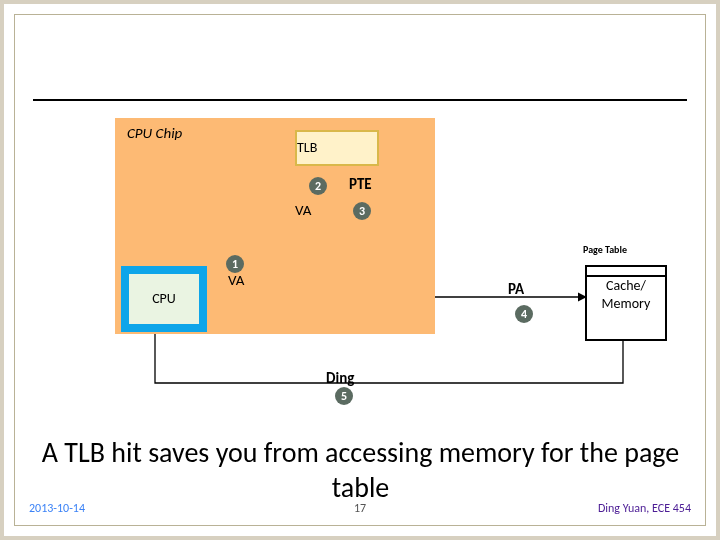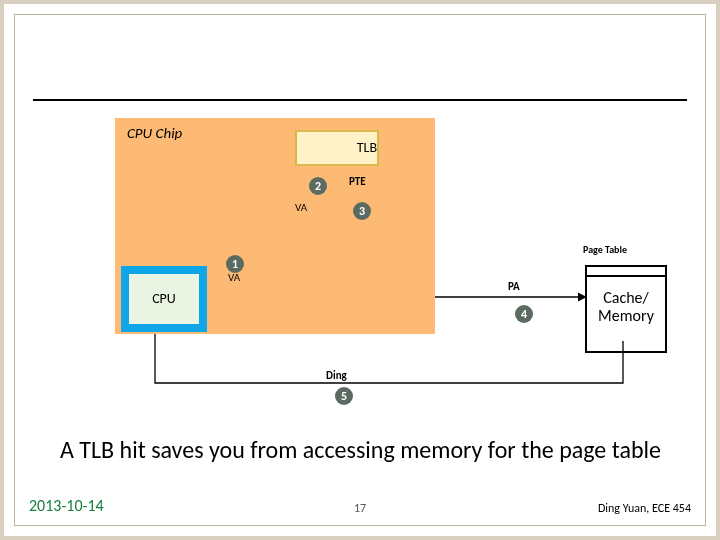--- a/index.html
+++ b/index.html
@@ -17,44 +17,44 @@
     background:#fdba74}
   .chip-label{position:absolute;top:6px;left:12px;font-style:italic;
     font-size:15px}
   .cpu-box{position:absolute;top:148px;left:6px;width:70px;height:50px;
     background:#eaf4e2;border:8px solid #0ea5e9;text-align:center;
     line-height:50px;font-size:14px}
   .mmu-box{position:absolute;top:144px;left:180px;width:80px;height:72px;
     background:#eaf4e2;border:2px solid #8cbf63;text-align:center;
     line-height:72px;font-size:14px}
   .tlb-box{position:absolute;top:12px;left:180px;width:80px;height:32px;
-    background:#fff2c9;border:2px solid #d9b84a;text-align:right;
+    background:#fff2c9;border:2px solid #d9b84a;text-align:left;
     line-height:32px;font-size:14px}
 
   .cache-box{position:absolute;top:260px;left:570px;width:78px;height:62px;
-    border:2px solid #000;text-align:center;font-size:16px;padding-top:12px;
+    border:2px solid #000;text-align:center;font-size:14px;padding-top:0;
     line-height:18px}
   .cache-cap{position:absolute;top:250px;left:570px;width:78px;height:10px;
     border:2px solid #000;border-bottom:none}
   .pt-label{position:absolute;top:228px;left:568px;font-weight:bold;
     font-size:10px}
 
   .circ{position:absolute;width:18px;height:18px;border-radius:50%;
     background:#5b6b61;color:#fff;font-size:12px;text-align:center;
     line-height:18px;font-weight:bold}
 
-  .lbl{position:absolute;font-size:11px}
+  .lbl{position:absolute;font-size:15px}
   .lbl.b{font-weight:bold}
 
   .caption{position:absolute;top:420px;left:1px;right:0;text-align:center;
-    font-size:24px}
-  .date{position:absolute;bottom:10px;left:14px;font-size:16px;color:#15803d}
+    font-size:28px}
+  .date{position:absolute;bottom:10px;left:14px;font-size:12px;color:#3b82f6}
   .page{position:absolute;bottom:10px;left:0;right:0;text-align:center;
     font-size:12px;color:#555}
-  .credit{position:absolute;bottom:10px;right:14px;font-size:12px;color:#000000}
+  .credit{position:absolute;bottom:10px;right:14px;font-size:12px;color:#4c1d95}
 
   
   svg.wires{position:absolute;top:0;left:0}
 </style>
 </head>
 <body>
 
 <div class="slide">
  <div class="slide-inner">
 

